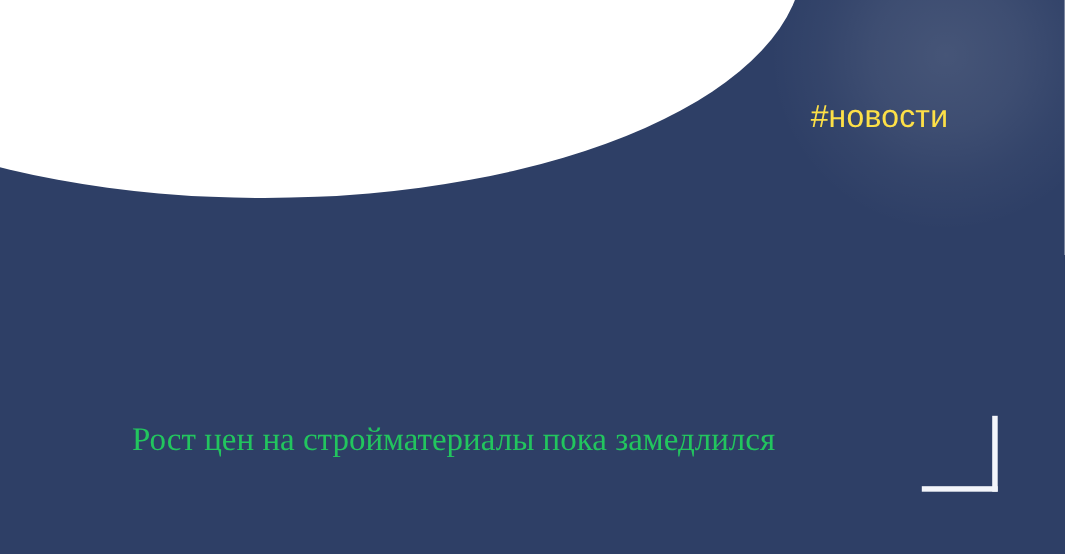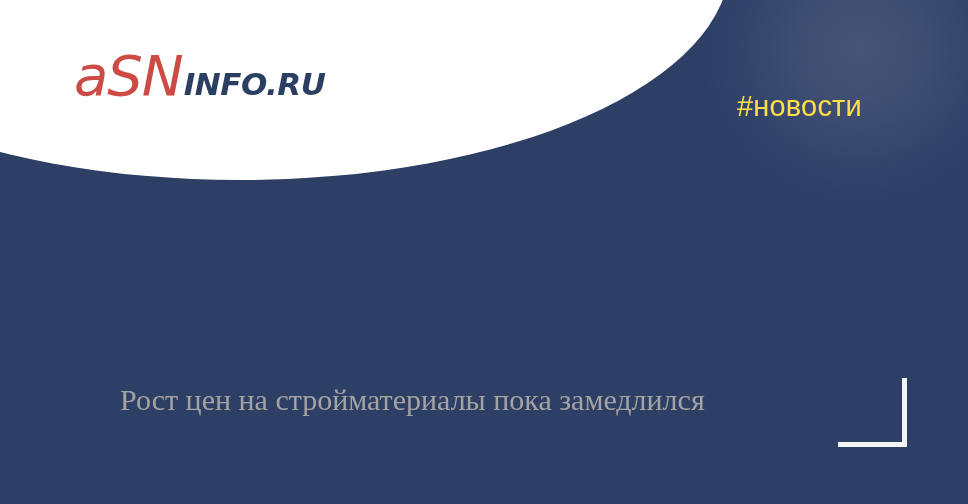--- a/index.html
+++ b/index.html
@@ -90,21 +90,21 @@
   
   #headline {
     position: absolute;
     left: 120px;
     top: 381px;
     width: 700px;
     font-family: "Liberation Serif", serif;
     font-weight: 400;
     font-size: 30px;
     line-height: 1.25;
-    color: #a3a3a3;
+    color: #22c55e;
     white-space: nowrap;
   }
 
   
   #bracket {
     position: absolute;
     left: 838px;
     top: 378px;
     width: 64px;
     height: 64px;
@@ -114,24 +114,20 @@
 </style>
 </head>
 <body>
 
 <div id="card">
 
   <div id="glow"></div>
 
   <div id="blob"></div>
 
-  <div id="logo">
-    <span id="logo-asn">aSN</span>
-    <span id="logo-info">INFO.RU</span>
-  </div>
 
   <div id="hashtag">#новости</div>
 
   <div id="headline">Рост цен на стройматериалы пока замедлился</div>
 
   <div id="bracket"></div>
 
 </div>
 
 </body></html>

